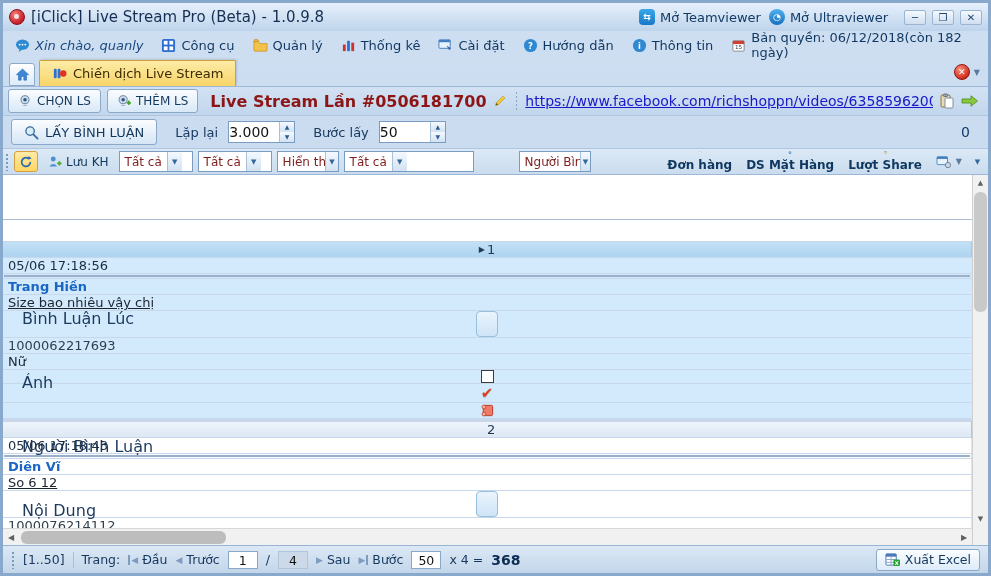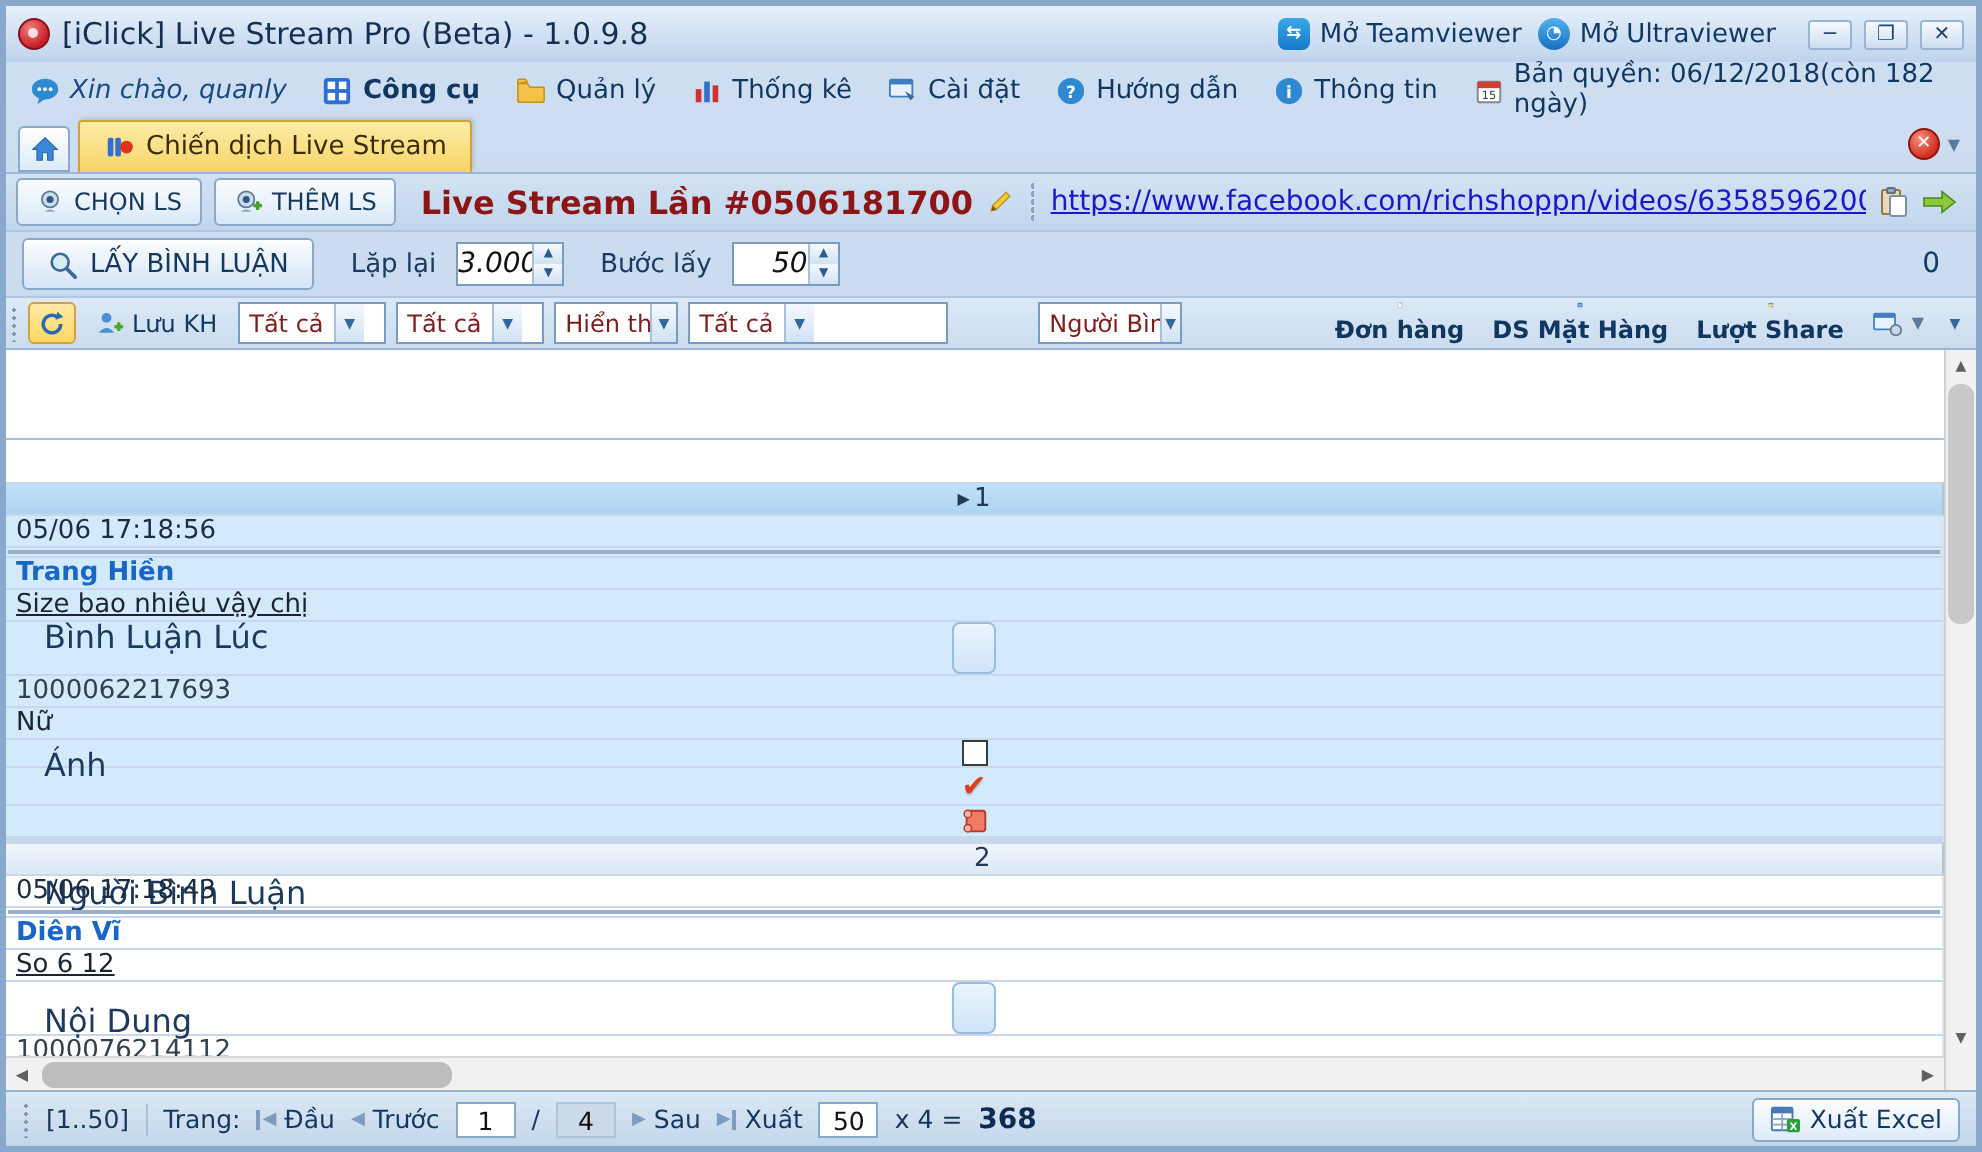--- a/index.html
+++ b/index.html
@@ -25,21 +25,21 @@
   .uv-icon { width:16px; height:16px; border-radius:50%; background:linear-gradient(#50b0ee,#1870c0);
              color:#fff; font-size:9px; line-height:16px; text-align:center; font-weight:bold; }
   .win-btns { display:flex; gap:6px; margin-left:8px; }
   .win-btn { width:22px; height:15px; text-align:center; font-size:10px; line-height:14px; color:#20486e;
              border:1px solid #9ab4d2; border-radius:2px; background:linear-gradient(#f4f9ff,#cfdef0); }
 
   
   .menubar { height:28px; display:flex; align-items:center; gap:18px; padding:0 12px; flex:0 0 auto; }
   .menu-item { display:flex; align-items:center; gap:5px; font-size:13px; color:#10375f; white-space:nowrap; }
   .menu-item.greeting { font-style:italic; color:#1b4a80; }
-  .menu-item.bold { font-weight:bold; }
+  .menu-item.bold { font-weight:normal; }
   .micon { width:15px; height:15px; flex:0 0 auto; }
   .menubar-right { margin-left:auto; display:flex; align-items:center; gap:5px; font-size:13px; color:#10375f; }
 
   
   .tabrow { height:27px; display:flex; align-items:flex-end; padding:0 6px; flex:0 0 auto; position:relative; }
   .home-btn { width:26px; height:23px; margin-right:4px; border:1px solid #8aa8c8; border-radius:3px 3px 0 0;
               background:linear-gradient(#ffffff,#dcebf8); display:flex; align-items:center; justify-content:center; }
   .tab-active { height:26px; display:flex; align-items:center; gap:6px; padding:0 12px;
                 background:linear-gradient(#fdeca6,#f7d468); border:1px solid #cfa23c; border-bottom:none;
                 border-radius:2px 2px 0 0; font-size:13px; color:#3c2b04; box-shadow:1px -1px 2px #00000022; }
@@ -61,21 +61,21 @@
                 flex:1 1 auto; }
   .url-tools { display:flex; align-items:center; gap:6px; margin-left:auto; padding-right:4px; }
 
   
   .controlsrow { height:33px; display:flex; align-items:center; gap:10px; padding:0 8px; flex:0 0 auto;
                  border-top:1px solid #b0c6e0; }
   .big-btn { height:26px; display:flex; align-items:center; gap:6px; padding:0 12px; font-size:13px; color:#14395f;
              border:1px solid #8aa8c8; border-radius:3px; background:linear-gradient(#fbfdff,#d5e5f6); white-space:nowrap; }
   .ctrl-label { font-size:13px; color:#1a3a60; margin-left:8px; }
   .spinner { display:flex; height:22px; border:1px solid #7a9cc0; background:#fff; }
-  .spin-val { width:37px; text-align:right; font-size:14px; color:#111; line-height:20px;font-style:italic; }
+  .spin-val { width:50px; text-align:left; font-size:14px; color:#111; line-height:20px; }
   .spin-btns { width:15px; border-left:1px solid #a8c0d8; display:flex; flex-direction:column; }
   .spin-btns span { flex:1; font-size:6px; line-height:9px; text-align:center; color:#2c5c8e;
                     background:linear-gradient(#f4f9ff,#d2e2f2); }
   .counter-zero { margin-left:auto; font-size:14px; color:#123a6a; padding-right:10px; }
 
   
   .filterrow { height:26px; display:flex; align-items:center; gap:5px; padding:0 4px 0 2px; flex:0 0 auto;
                border-top:1px solid #b0c6e0; background:linear-gradient(#dce9f6,#cadcee); }
   .grip { width:4px; height:18px; background-image:radial-gradient(#7c98ba 1px, transparent 1px);
           background-size:4px 4px; }
@@ -525,21 +525,21 @@
       </span>
     <span class="page-input">1</span>
     <span>/</span>
     <span class="page-total">4</span>
     <span class="nav-item">
         <span class="nav-glyph">▶</span>
         <span>Sau</span>
       </span>
     <span class="nav-item">
         <span class="nav-glyph last">▶</span>
-        <span>Xuất</span>
+        <span>Bước</span>
       </span>
     <span class="page-input">50</span>
     <span>x 4 =</span>
     <span class="total-count">368</span>
     <span class="excel-btn">
       <svg width="15" height="15" viewBox="0 0 16 16">
           <rect x="1" y="2" width="11" height="12" rx="1" fill="#fff" stroke="#4a78b8"></rect>
           <rect x="1" y="2" width="11" height="3" fill="#4a78b8"></rect>
           <line x1="1" y1="8" x2="12" y2="8" stroke="#8aa8c8"></line>
           <line x1="1" y1="11" x2="12" y2="11" stroke="#8aa8c8"></line>

